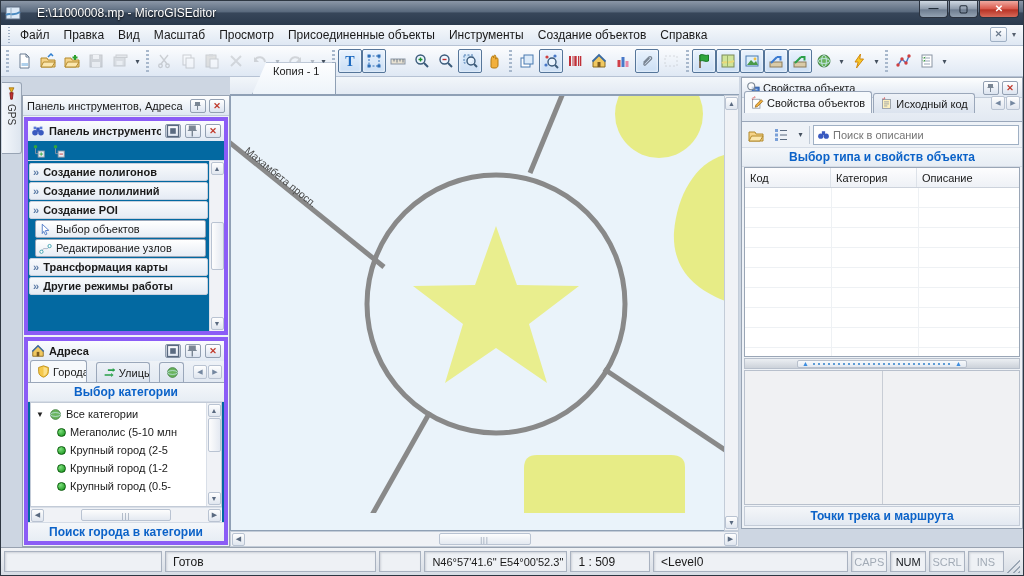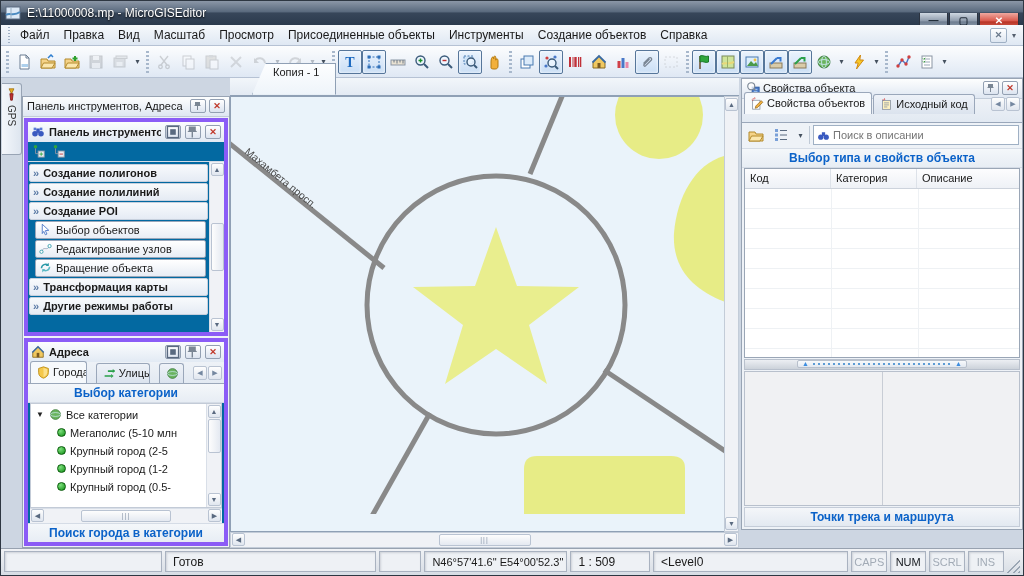--- a/index.html
+++ b/index.html
@@ -1,21 +1,21 @@
 <!DOCTYPE html>
 <html><head>
 <meta charset="utf-8">
 <style>
   *{box-sizing:border-box;margin:0;padding:0;user-select:none}
   html,body{width:1024px;height:576px;overflow:hidden}
   body{font-family:"Liberation Sans",sans-serif;font-size:12px;color:#1a1a1a;background:#cdd6e2;position:relative}
   .window{position:absolute;inset:0;border:1px solid #2e3742;display:flex;flex-direction:column;background:#cdd6e2}
 
   
-  .titlebar{height:24px;background:linear-gradient(#8b97a7 0%,#5a6a7e 45%,#37465a 50%,#2b3a4d 100%);display:flex;align-items:center;padding:12px 4px;gap:6px;color:#fff}
+  .titlebar{height:24px;background:linear-gradient(#8b97a7 0%,#5a6a7e 45%,#37465a 50%,#2b3a4d 100%);display:flex;align-items:center;padding:0 4px;gap:16px;color:#fff}
   .title-icon{width:16px;height:16px;flex:0 0 16px}
   .title-text{font-size:12px;text-shadow:0 1px 2px #000;white-space:nowrap}
   .caps{margin-left:auto;display:flex;gap:1px;align-self:flex-start;margin-top:0}
   .cap{width:29px;height:17px;border:1px solid #2b3340;border-top:none;border-radius:0 0 4px 4px;background:linear-gradient(#cfd8e2,#8d9aab 50%,#6e7d90 55%,#93a2b2);color:#1d2835;font-size:10px;line-height:15px;text-align:center;font-weight:bold}
   .cap.close{width:40px;background:linear-gradient(#f0a9a0,#d9574a 50%,#b83325 55%,#d86a5a);color:#fff}
 
   
   .menubar{height:22px;background:linear-gradient(#f6f9fc,#dfe8f3);border-bottom:1px solid #b6c2d4;display:flex;align-items:center;padding:0 4px}
   .mgrip{width:5px;height:16px;margin:0 3px;background:repeating-linear-gradient(#9fb0c4 0 1px,transparent 1px 3px);width:2px}
   .menu-item{padding:3px 7px;white-space:nowrap}
@@ -500,29 +500,20 @@
                 <span>Выбор объектов</span>
               </div>
             <div class="toolb">
                 <svg viewBox="0 0 16 16">
                   <path d="M3 12C6 4 10 12 13 5" stroke="#8a9ab0" fill="none"></path>
                   <circle cx="3" cy="12" r="2" fill="#fff" stroke="#2a9aa8"></circle>
                   <circle cx="13" cy="5" r="2" fill="#fff" stroke="#2a9aa8"></circle>
                 </svg>
                 <span>Редактирование узлов</span>
               </div>
-            <div class="toolb">
-                <svg viewBox="0 0 16 16">
-                  <path d="M3 9a5 5 0 0 1 8.5-3.5" fill="none" stroke="#2a9aa8" stroke-width="1.8"></path>
-                  <path d="M12 2v4H8z" fill="#2a9aa8"></path>
-                  <path d="M13 7a5 5 0 0 1-8.5 3.5" fill="none" stroke="#5ab8c4" stroke-width="1.8"></path>
-                  <path d="M4 14v-4h4z" fill="#5ab8c4"></path>
-                </svg>
-                <span>Вращение объекта</span>
-              </div>
             <div class="sec">
                 <span class="chev">»</span>
                 <span>Трансформация карты</span>
               </div>
             <div class="sec">
                 <span class="chev">»</span>
                 <span>Другие режимы работы</span>
               </div>
           </div>
           <div class="vsb">

